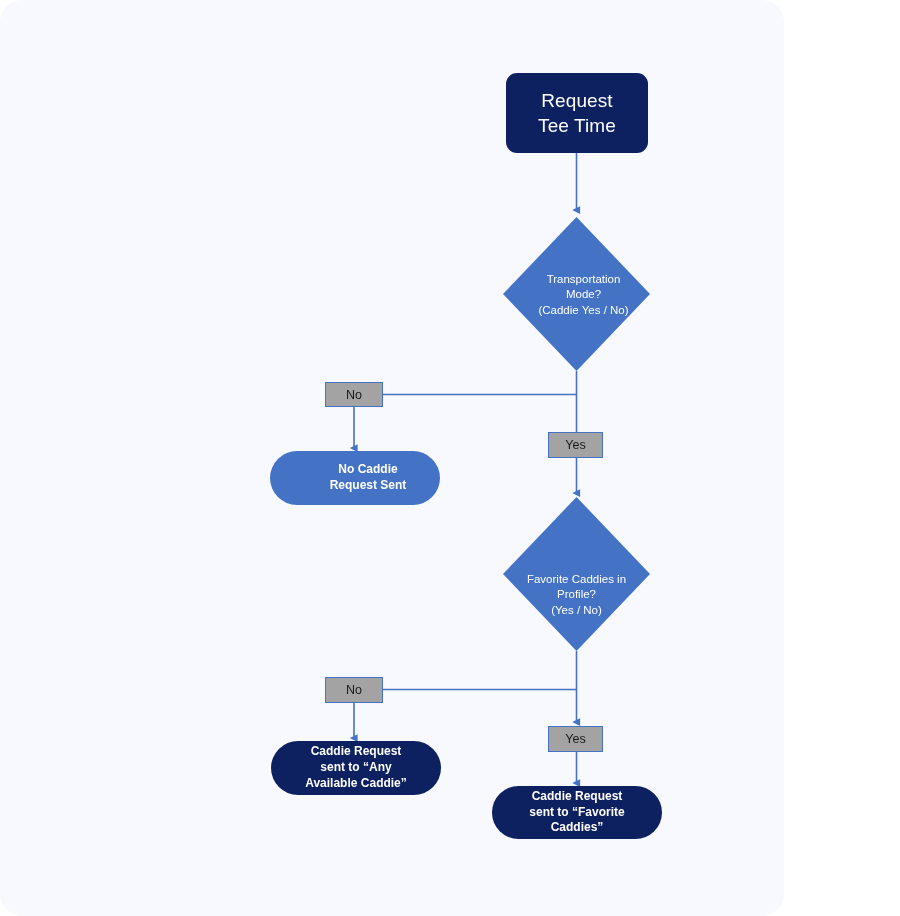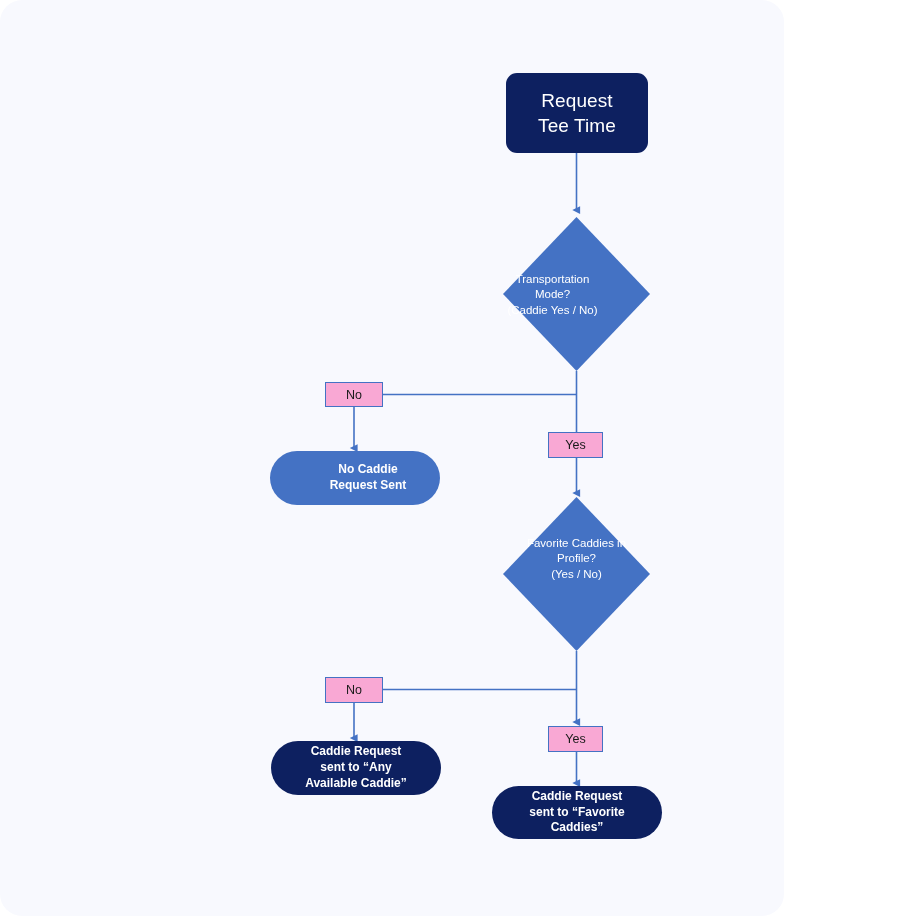--- a/index.html
+++ b/index.html
@@ -37,40 +37,40 @@
     color: #ffffff;
     line-height: 1.32;
     white-space: pre-line;
   }
   .start-label {
     left: 506px; top: 73px; width: 142px; height: 80px;
     font-size: 19px;
     letter-spacing: .1px;
   }
   .dec1-label {
-    left: 479px; top: 220px; width: 147px; height: 150px;
+    left: 510px; top: 220px; width: 147px; height: 150px;
     font-size: 11.5px;
   }
   .dec2-label {
-    left: 503px; top: 484px; width: 147px; height: 150px;
+    left: 503px; top: 520px; width: 147px; height: 150px;
     font-size: 11.5px;
   }
   .pill-label {
     font-size: 12px;
     font-weight: bold;
   }
   .nocaddie-label { left: 283px; top: 451px; width: 170px; height: 54px; }
   .anycaddie-label { left: 271px; top: 741px; width: 170px; height: 54px; }
   .favcaddie-label { left: 492px; top: 786px; width: 170px; height: 53px; }
 
   
   .branch-box {
     position: absolute;
     box-sizing: border-box;
-    background: #f9a8d4;
+    background: #a3a3a3;
     border: 1px solid #4472c4;
     display: flex;
     align-items: center;
     justify-content: center;
     color: #1a1a1a;
     font-size: 12.5px;
   }
   .no1-box  { left: 325px; top: 382px; width: 58px; height: 25px; }
   .yes1-box { left: 548px; top: 432px; width: 55px; height: 26px; }
   .no2-box  { left: 325px; top: 677px; width: 58px; height: 26px; }

